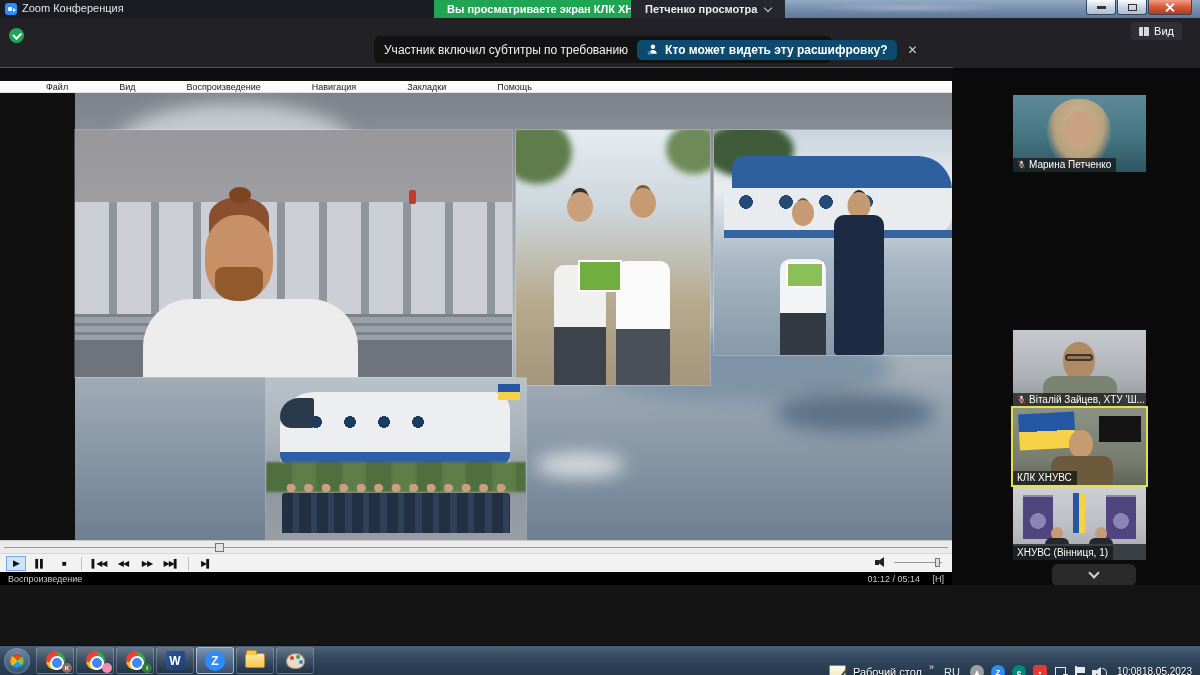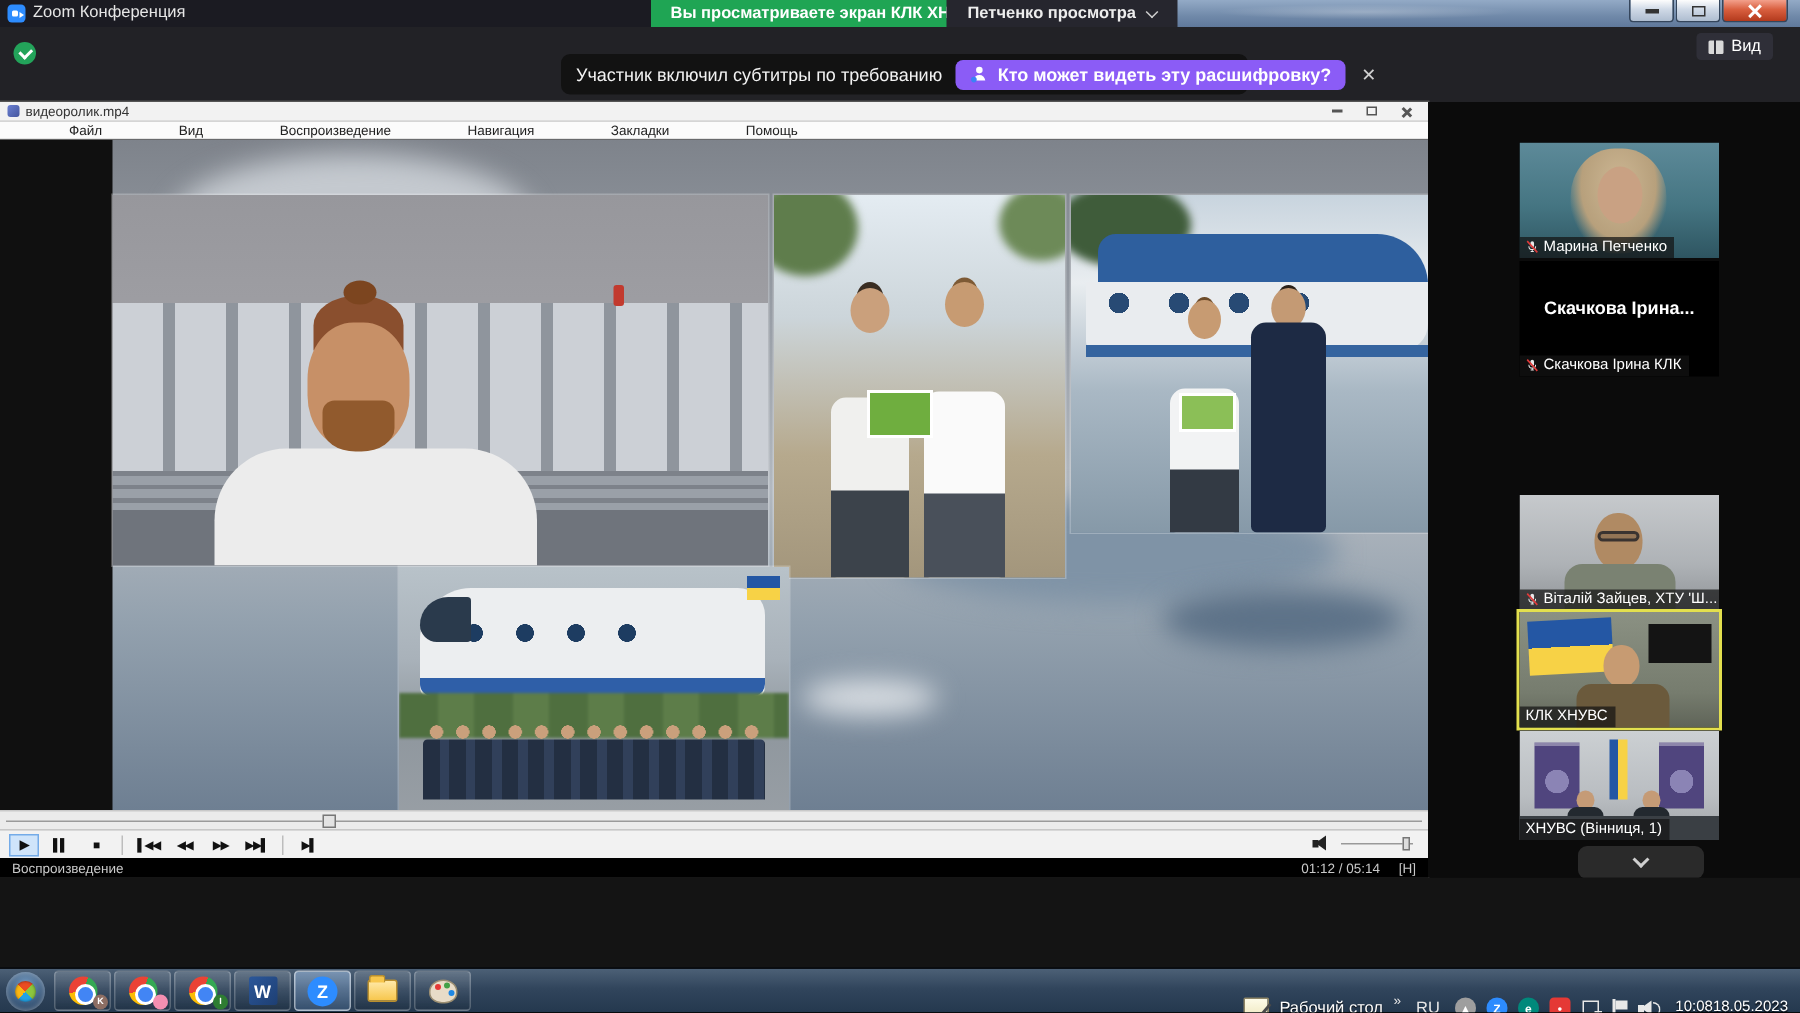--- a/index.html
+++ b/index.html
@@ -43,21 +43,21 @@
   .viewbtn{position:absolute;right:18px;top:4px;background:#2f2f38;border-radius:3px;color:#fff;
         font-size:11px;display:flex;align-items:center;gap:5px;padding:3px 8px;}
   .grid-ic{display:inline-block;width:10px;height:9px;
         background:linear-gradient(90deg,#d9d9d9 0 4px,transparent 4px 5px,#d9d9d9 5px 10px);
         border-radius:1px;}
 
   
   .notif{position:absolute;left:374px;top:36px;width:458px;height:27px;background:#121212;border-radius:6px;
         display:flex;align-items:center;padding:0 10px;gap:9px;z-index:40;}
   .notif-msg{font-size:12px;color:#f2f2f2;white-space:nowrap;}
-  .notif-pill{background:#8b5cf6;border-radius:5px;display:flex;align-items:center;gap:6px;
+  .notif-pill{background:#0c4a6e;border-radius:5px;display:flex;align-items:center;gap:6px;
         padding:3px 9px;font-size:12px;font-weight:bold;color:#fff;white-space:nowrap;}
   .notif-x{color:#cfcfcf;font-size:12px;margin-left:2px;}
 
   
   .player{position:absolute;left:0;top:68px;width:952px;height:517px;background:#0f0f0f;outline:1px solid #555;}
   .pchrome{position:absolute;left:0;top:0;width:100%;height:13px;background:#f2f2f2;
         display:flex;align-items:center;padding:0 5px;gap:4px;border-bottom:1px solid #dcdcdc;}
   .pico{width:8px;height:8px;border-radius:2px;background:linear-gradient(135deg,#6a7fd2,#45569e);}
   .ptitle{font-size:9px;color:#333;}
   .pbtns{margin-left:auto;display:flex;gap:16px;align-items:center;padding-right:6px;}
@@ -297,29 +297,20 @@
         <circle cx="8.5" cy="4.6" r="2.7" fill="#fff"></circle>
         <path d="M3.6 13.2c.5-3 2.3-4.6 4.9-4.6s4.4 1.6 4.9 4.6z" fill="#fff"></path>
         <circle cx="4" cy="12.4" r="2.3" fill="#3b82f6"></circle>
       </svg>
       <span>Кто может видеть эту расшифровку?</span>
     </span>
     <span class="notif-x">✕</span>
   </div>
 
   <div class="player">
-    <div class="pchrome">
-      <div class="pico"></div>
-      <div class="ptitle">видеоролик.mp4</div>
-      <div class="pbtns">
-        <div class="pg-min"></div>
-        <div class="pg-max"></div>
-        <div class="pg-x"></div>
-      </div>
-    </div>
     <div class="pmenu">
       <span>Файл</span>
       <span>Вид</span>
       <span>Воспроизведение</span>
       <span>Навигация</span>
       <span>Закладки</span>
       <span>Помощь</span>
     </div>
 
     <div class="pvideo">
@@ -432,32 +423,20 @@
         <svg class="micmute" width="9" height="9" viewBox="0 0 12 12">
           <rect x="4.4" y="1" width="3.2" height="5.6" rx="1.6" fill="#e8e8e8"></rect>
           <path d="M3 5.5a3 3 0 0 0 6 0" stroke="#e8e8e8" fill="none" stroke-width=".9"></path>
           <path d="M6 8.5v1.4M4.6 10.2h2.8" stroke="#e8e8e8" stroke-width=".9"></path>
           <path d="M1.5 1l9 10" stroke="#e03a3a" stroke-width="1.4"></path>
         </svg>
         <span>Марина Петченко</span>
       </div>
     </div>
 
-    <div class="tile" style="top:106px;">
-      <div class="ctext">Скачкова Ірина...</div>
-      <div class="plabel">
-        <svg class="micmute" width="9" height="9" viewBox="0 0 12 12">
-          <rect x="4.4" y="1" width="3.2" height="5.6" rx="1.6" fill="#e8e8e8"></rect>
-          <path d="M3 5.5a3 3 0 0 0 6 0" stroke="#e8e8e8" fill="none" stroke-width=".9"></path>
-          <path d="M6 8.5v1.4M4.6 10.2h2.8" stroke="#e8e8e8" stroke-width=".9"></path>
-          <path d="M1.5 1l9 10" stroke="#e03a3a" stroke-width="1.4"></path>
-        </svg>
-        <span>Скачкова Ірина КЛК</span>
-      </div>
-    </div>
 
 
     <div class="tile" style="top:262px;">
       <div class="t-man4">
         <div class="head"></div>
           <div class="glasses"></div>
           <div class="body"></div>
       </div>
       <div class="plabel">
         <svg class="micmute" width="9" height="9" viewBox="0 0 12 12">

